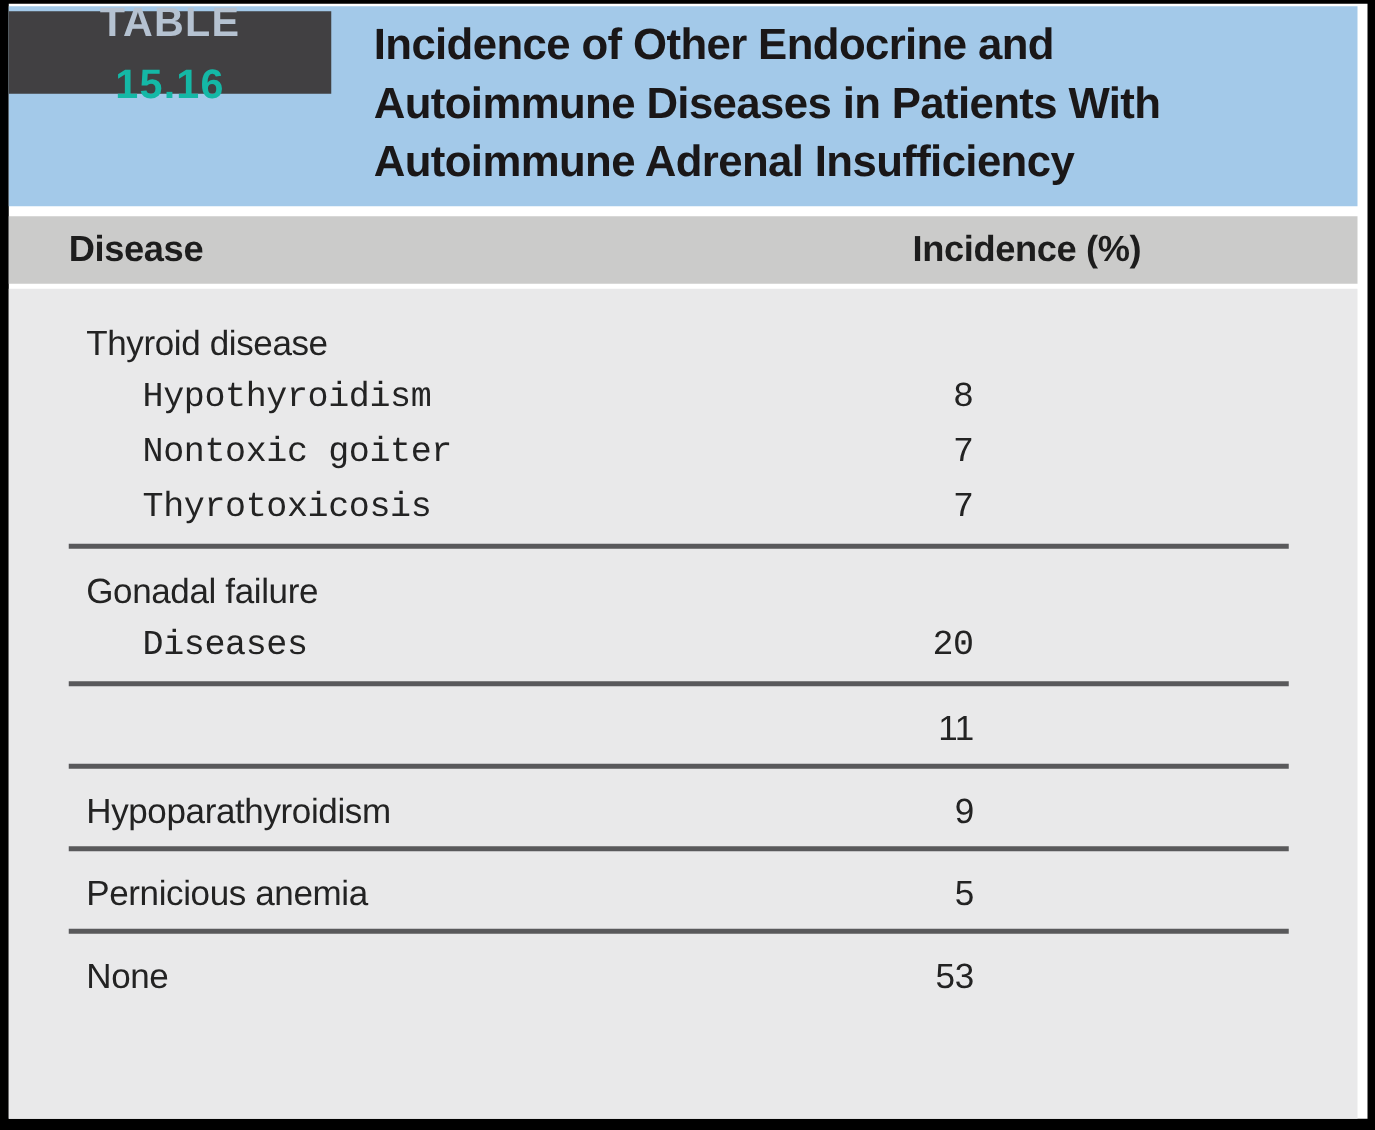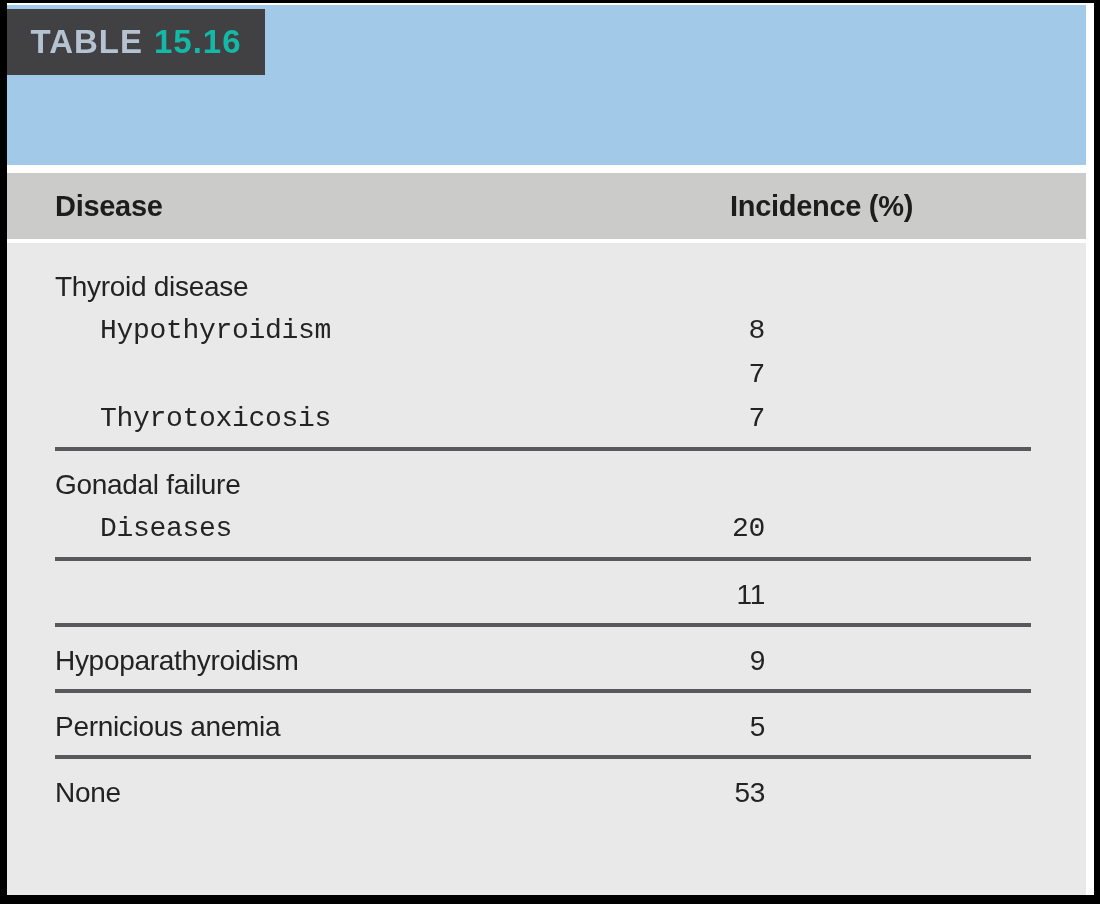--- a/index.html
+++ b/index.html
@@ -27,36 +27,36 @@
     background: #a3c9e9;
     flex: none;
   }
   .table-label-box {
     position: absolute;
     left: 0; top: 4px;
     width: 258px; height: 66px;
     background: #414042;
     display: flex; align-items: center; justify-content: center;
     gap: 11px;
-    font-size: 33px; font-weight: bold; letter-spacing: 1px;
+    font-size: 33px; font-weight: bold; letter-spacing: 1px; flex-direction: column;
   }
   .table-label-box .lbl { color: #b5c2d1; }
   .table-label-box .num { color: #14b8a6; text-align: center; }
   .band-title {
     position: absolute;
     left: 292px; top: 7px;
     font-size: 35px; font-weight: bold;
     line-height: 47px;
     letter-spacing: -0.5px;
     color: #1a1718;
   }
   .col-header {
     position: relative;
     margin-top: 8px;
-    height: 66px;
+    height: 54px;
     background: #cbcbca;
     flex: none;
     font-size: 29px; font-weight: bold;
     letter-spacing: -0.3px;
     color: #1d1d1d;
   }
   .col-disease {
     position: absolute; left: 48px; top: 50%; transform: translateY(-50%);
   }
   .col-incidence {
@@ -69,20 +69,21 @@
     box-sizing: border-box;
     padding: 22px 0 0 48px;
     font-size: 28px;
     letter-spacing: -0.3px;
     color: #232323;
   }
   .row {
     position: relative;
     height: 44px; line-height: 44px;
     white-space: nowrap;
+    margin-left: 14px;
   }
   .row.sub { padding-left: 45px; font-family: Liberation Mono, monospace; }
   .val {
     position: absolute;
     left: 645px; top: 0;
     width: 65px;
     text-align: right;
   }
   .rule {
     height: 4px;
@@ -94,37 +95,43 @@
 <body>
 
 <div class="frame">
   <div class="page">
 
     <div class="title-band">
       <div class="table-label-box">
         <span class="lbl">TABLE</span>
         <span class="num">15.16</span>
       </div>
+      <div class="band-title">
+        <div>Incidence of Other Endocrine and</div>
+        <div>Autoimmune Diseases in Patients With</div>
+        <div>Autoimmune Adrenal Insufficiency</div>
+      </div>
     </div>
 
     <div class="col-header">
       <span class="col-disease">Disease</span>
       <span class="col-incidence">Incidence (%)</span>
     </div>
 
     <div class="table-body">
 
       <div class="row group">
         <span>Thyroid disease</span>
       </div>
       <div class="row sub">
         <span>Hypothyroidism</span>
         <span class="val">8</span>
       </div>
       <div class="row sub">
+        <span>Nontoxic goiter</span>
         <span class="val">7</span>
       </div>
       <div class="row sub">
         <span>Thyrotoxicosis</span>
         <span class="val">7</span>
       </div>
       <div class="rule"></div>
 
       <div class="row group">
         <span>Gonadal failure</span>

